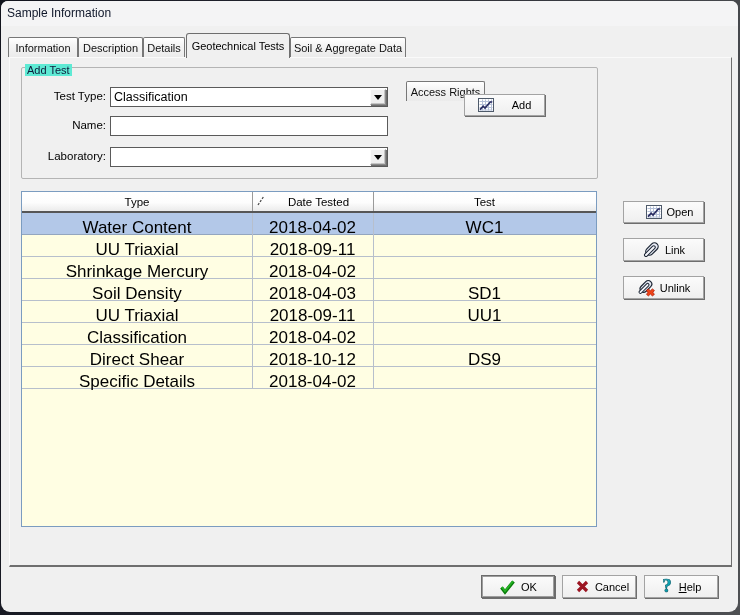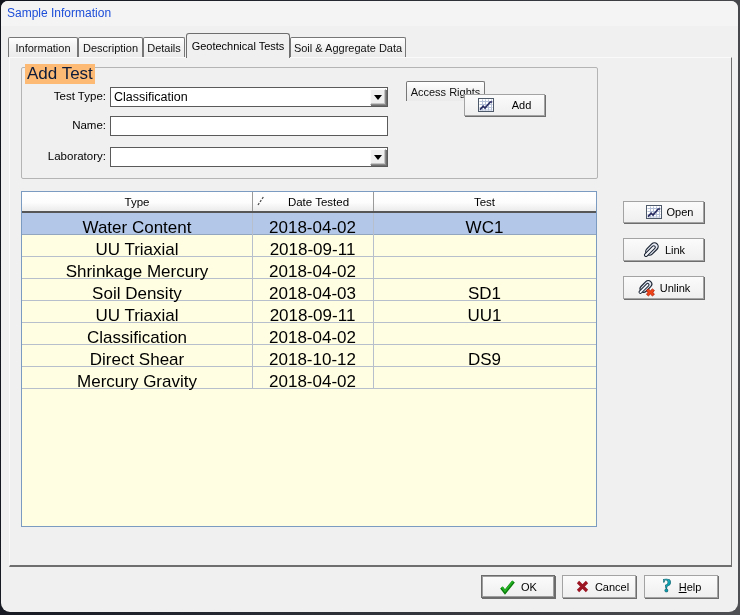--- a/index.html
+++ b/index.html
@@ -3,38 +3,38 @@
 <meta charset="utf-8">
 <style>
   html,body{margin:0;padding:0;}
   body{width:740px;height:615px;overflow:hidden;
        background:linear-gradient(100deg,#12141d 0%,#20222c 30%,#33353c 60%,#4e5053 100%);
        font-family:"Liberation Sans",sans-serif;}
   #page{position:relative;width:740px;height:615px;}
   .abs{position:absolute;}
   #win{left:1px;top:1px;width:737px;height:611px;background:#f0f0f0;
        border-radius:7px 7px 9px 9px;}
-  #title{left:7px;top:6px;font-size:12px;color:#1d4ed8;}
+  #title{left:7px;top:6px;font-size:12px;color:#0f172a;}
   
   #panel{left:9px;top:57px;width:723px;height:510px;background:#f0f0f0;
          border-top:1px solid #fafafa;border-left:1px solid #fafafa;
          border-right:1px solid #6e6e6e;border-bottom:2px solid #6e6e6e;
          box-sizing:border-box;}
   .tab{top:37px;height:20px;background:linear-gradient(180deg,#ffffff 0%,#f4f4f4 40%,#ebebeb 100%);
        border:1px solid #777777;border-bottom:none;border-radius:2px 2px 0 0;
        box-sizing:border-box;font-size:11px;color:#111;
        display:flex;align-items:center;justify-content:center;white-space:nowrap;}
   #tabactive{left:186px;top:33px;width:104px;height:25px;background:#f0f0f0;
        border:1px solid #6e6e6e;border-bottom:none;border-radius:3px 3px 0 0;
        box-sizing:border-box;font-size:11px;color:#000;z-index:5;
        display:flex;align-items:center;justify-content:center;white-space:nowrap;}
   
   #grp{left:21px;top:67px;width:577px;height:112px;border:1px solid #b4b4b4;
        border-radius:2px;box-sizing:border-box;}
-  #grplbl{left:25px;top:64px;background:#fdba74;padding:0 2px;font-size:17px;color:#0d1b3a;}
+  #grplbl{left:25px;top:64px;background:#5eead4;padding:0 2px;font-size:11px;color:#0d1b3a;}
   .flbl{font-size:11.5px;color:#000;text-align:right;width:80px;left:26px;}
   .field{left:110px;width:278px;height:20px;background:#fff;border:1px solid #5a5a5a;
          box-sizing:border-box;}
   .combobtn{position:absolute;right:1px;top:1px;width:16px;height:16px;
          background:#efefef;border:1px solid;border-color:#fbfbfb #8a8a8a #8a8a8a #fbfbfb;
          box-shadow:inset -1px -1px 0 #c4c4c4,1px 1px 0 #6f6f6f;
          box-sizing:border-box;}
   .combobtn:after{content:"";position:absolute;left:50%;top:50%;margin:-2px 0 0 -4px;
          width:0;height:0;border:4px solid transparent;border-top:5px solid #000;}
   
@@ -138,21 +138,21 @@
       <div class="cell c1">Classification</div>
         <div class="cell c2">2018-04-02</div>
         <div class="cell c3"></div>
     </div>
     <div class="row" style="top:153px;">
       <div class="cell c1">Direct Shear</div>
         <div class="cell c2">2018-10-12</div>
         <div class="cell c3">DS9</div>
     </div>
     <div class="row" style="top:175px;">
-      <div class="cell c1">Mercury Gravity</div>
+      <div class="cell c1">Specific Details</div>
         <div class="cell c2">2018-04-02</div>
         <div class="cell c3"></div>
     </div>
     <div class="vline" style="left:230px;"></div>
     <div class="vline" style="left:351px;"></div>
   </div>
 
   <div class="btn abs" style="left:623px;top:201px;width:81px;height:22px;gap:5px;padding-left:12px;">
     <svg width="16" height="14" viewBox="0 0 16 14">
       <rect x="0.5" y="0.5" width="15" height="13" fill="#ffffff" stroke="#4e5a6a"></rect>

